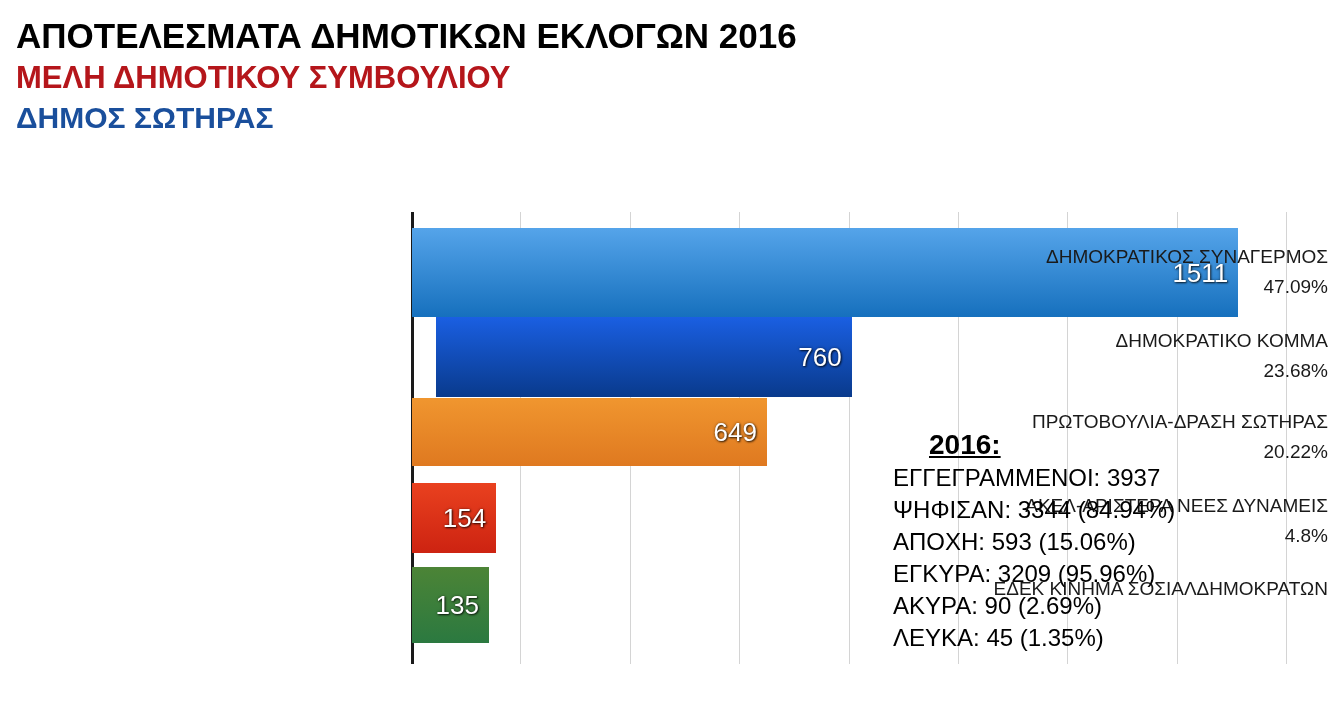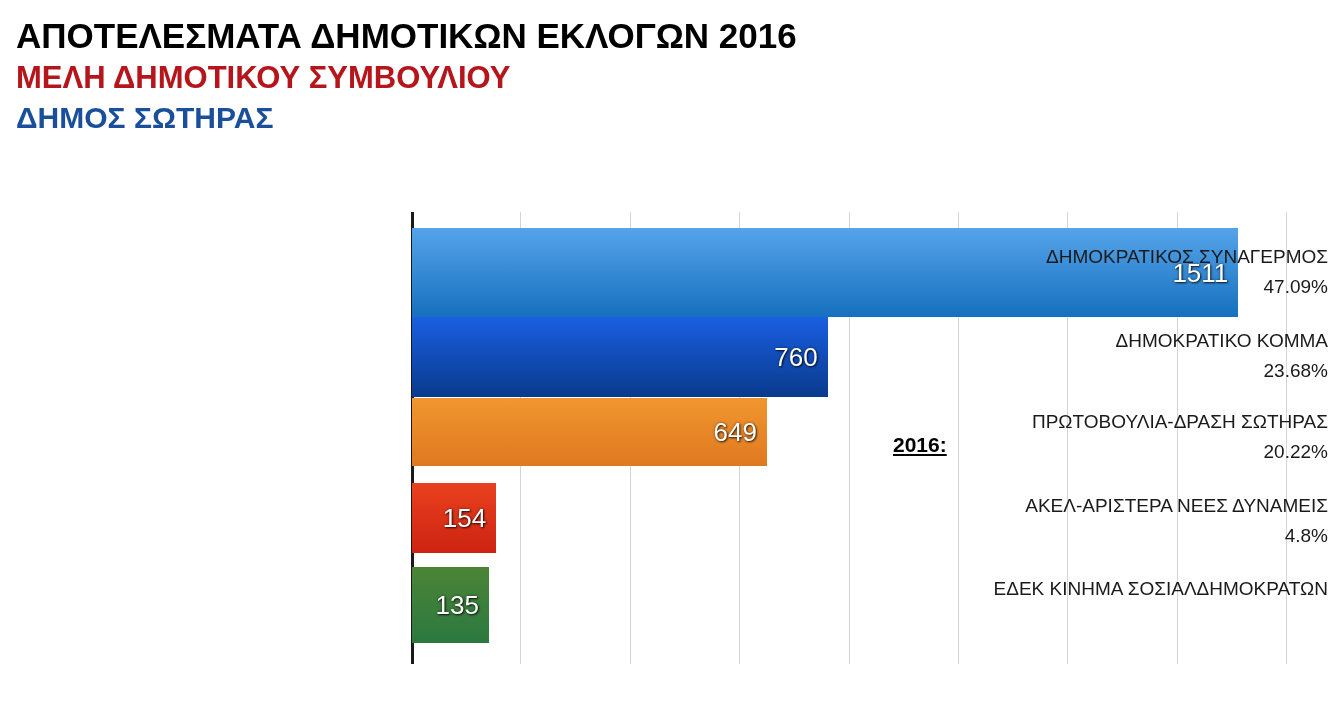--- a/index.html
+++ b/index.html
@@ -116,22 +116,23 @@
     left: 893px;
     top: 428px;
     width: 330px;
     color: #000000;
     font-size: 24px;
     line-height: 32px;
   }
   .stats-title {
     font-weight: bold;
     text-decoration: underline;
-    font-size: 21px;
+    font-size: 28px;
     line-height: 34px;
+    margin-left: 36px;
   }
   .stats-line {
     white-space: nowrap;
   }
 </style>
 </head>
 <body>
 
 <div class="titles">
   <div class="title-main">ΑΠΟΤΕΛΕΣΜΑΤΑ ΔΗΜΟΤΙΚΩΝ ΕΚΛΟΓΩΝ 2016</div>
@@ -149,21 +150,21 @@
       <div class="gridline" style="left: 1067.25px;"></div>
       <div class="gridline" style="left: 1176.62px;"></div>
       <div class="gridline" style="left: 1286px;"></div>
     </div>
   <div class="axis-line"></div>
   <div id="bars">
       <div class="bar" style="top: 228px; height: 89px; width: 826.328px; border-radius: 12px;">
         <div class="bar-fill" style="background: linear-gradient(rgb(85, 164, 234) 0%, rgb(22, 112, 189) 100%);"></div>
         <div class="bar-value">1511</div>
       </div>
-      <div class="bar" style="top: 317px; height: 80px; width: 415.625px;">
+      <div class="bar" style="top: 317px; height: 80px; width: 415.625px; margin-left: 24px;">
         <div class="bar-fill" style="background: linear-gradient(rgb(26, 95, 226) 0%, rgb(9, 58, 140) 100%);"></div>
         <div class="bar-value">760</div>
       </div>
       <div class="bar" style="top: 398px; height: 68px; width: 354.922px;">
         <div class="bar-fill" style="background: linear-gradient(rgb(240, 150, 47) 0%, rgb(223, 121, 32) 100%);"></div>
         <div class="bar-value">649</div>
       </div>
       <div class="bar" style="top: 483px; height: 70px; width: 84.2188px;">
         <div class="bar-fill" style="background: linear-gradient(rgb(233, 65, 31) 0%, rgb(205, 35, 17) 100%);"></div>
         <div class="bar-value">154</div>
@@ -177,13 +178,21 @@
       <div class="cat-label" style="top: 241.5px;"><span>ΔΗΜΟΚΡΑΤΙΚΟΣ ΣΥΝΑΓΕΡΜΟΣ</span><span class="pct">47.09%</span></div>
       <div class="cat-label" style="top: 326px;"><span>ΔΗΜΟΚΡΑΤΙΚΟ ΚΟΜΜΑ</span><span class="pct">23.68%</span></div>
       <div class="cat-label" style="top: 407px;"><span>ΠΡΩΤΟΒΟΥΛΙΑ-ΔΡΑΣΗ ΣΩΤΗΡΑΣ</span><span class="pct">20.22%</span></div>
       <div class="cat-label" style="top: 491px;"><span>ΑΚΕΛ-ΑΡΙΣΤΕΡΑ ΝΕΕΣ ΔΥΝΑΜΕΙΣ</span><span class="pct">4.8%</span></div>
       <div class="cat-label" style="top: 574px;"><span>ΕΔΕΚ ΚΙΝΗΜΑ ΣΟΣΙΑΛΔΗΜΟΚΡΑΤΩΝ</span></div>
     </div>
 </div>
 
 <div class="stats">
   <div class="stats-title">2016:</div>
+  <div id="stats-lines">
+      <div class="stats-line">ΕΓΓΕΓΡΑΜΜΕΝΟΙ: 3937</div>
+      <div class="stats-line">ΨΗΦΙΣΑΝ: 3344 (84.94%)</div>
+      <div class="stats-line">ΑΠΟΧΗ: 593 (15.06%)</div>
+      <div class="stats-line">ΕΓΚΥΡΑ: 3209 (95.96%)</div>
+      <div class="stats-line">ΑΚΥΡΑ: 90 (2.69%)</div>
+      <div class="stats-line">ΛΕΥΚΑ: 45 (1.35%)</div>
+    </div>
 </div>
 
 </body></html>

